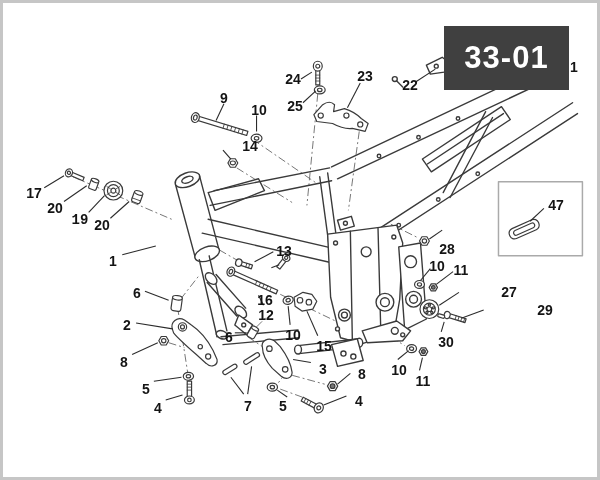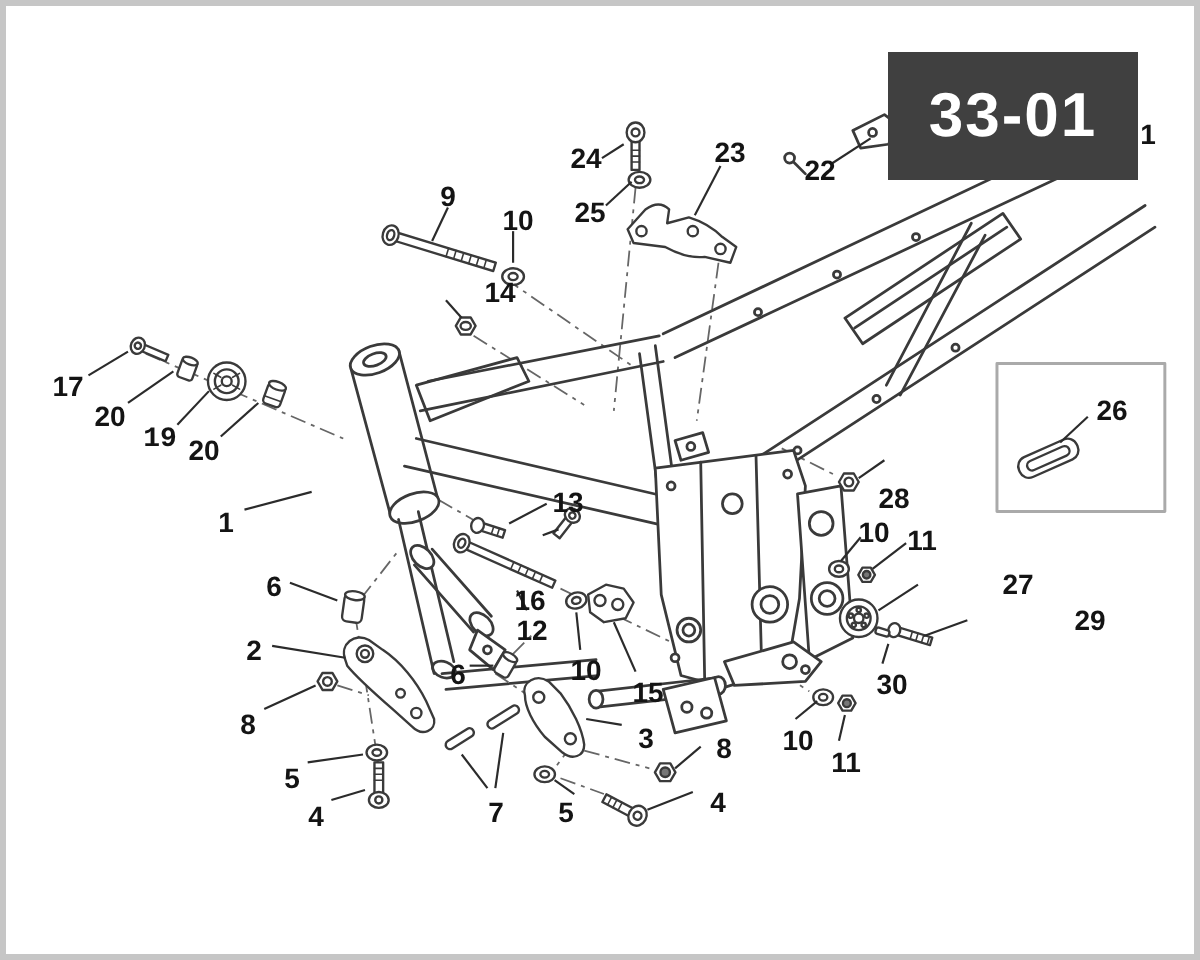--- a/index.html
+++ b/index.html
@@ -378,17 +378,17 @@
       <span class="callout" style="left: 359px; top: 371px;">8</span>
       <span class="callout" style="left: 356px; top: 398px;">4</span>
       <span class="callout" style="left: 444px; top: 228px; margin-top: 18px;">28</span>
       <span class="callout" style="left: 434px; top: 263px;">10</span>
       <span class="callout" style="left: 458px; top: 267px;">11</span>
       <span class="callout" style="left: 470px; top: 289px; margin-left: 36px;">27</span>
       <span class="callout" style="left: 494px; top: 307px; margin-left: 48px;">29</span>
       <span class="callout" style="left: 443px; top: 339px;">30</span>
       <span class="callout" style="left: 396px; top: 367px;">10</span>
       <span class="callout" style="left: 420px; top: 378px;">11</span>
-      <span class="callout" style="left: 553px; top: 202px;">26</span>
+      <span class="callout" style="left: 553px; top: 202px;">47</span>
       <span class="callout" style="left: 571px; top: 64px;">1</span>
     </div>
 
 </div>
 
 </body></html>

